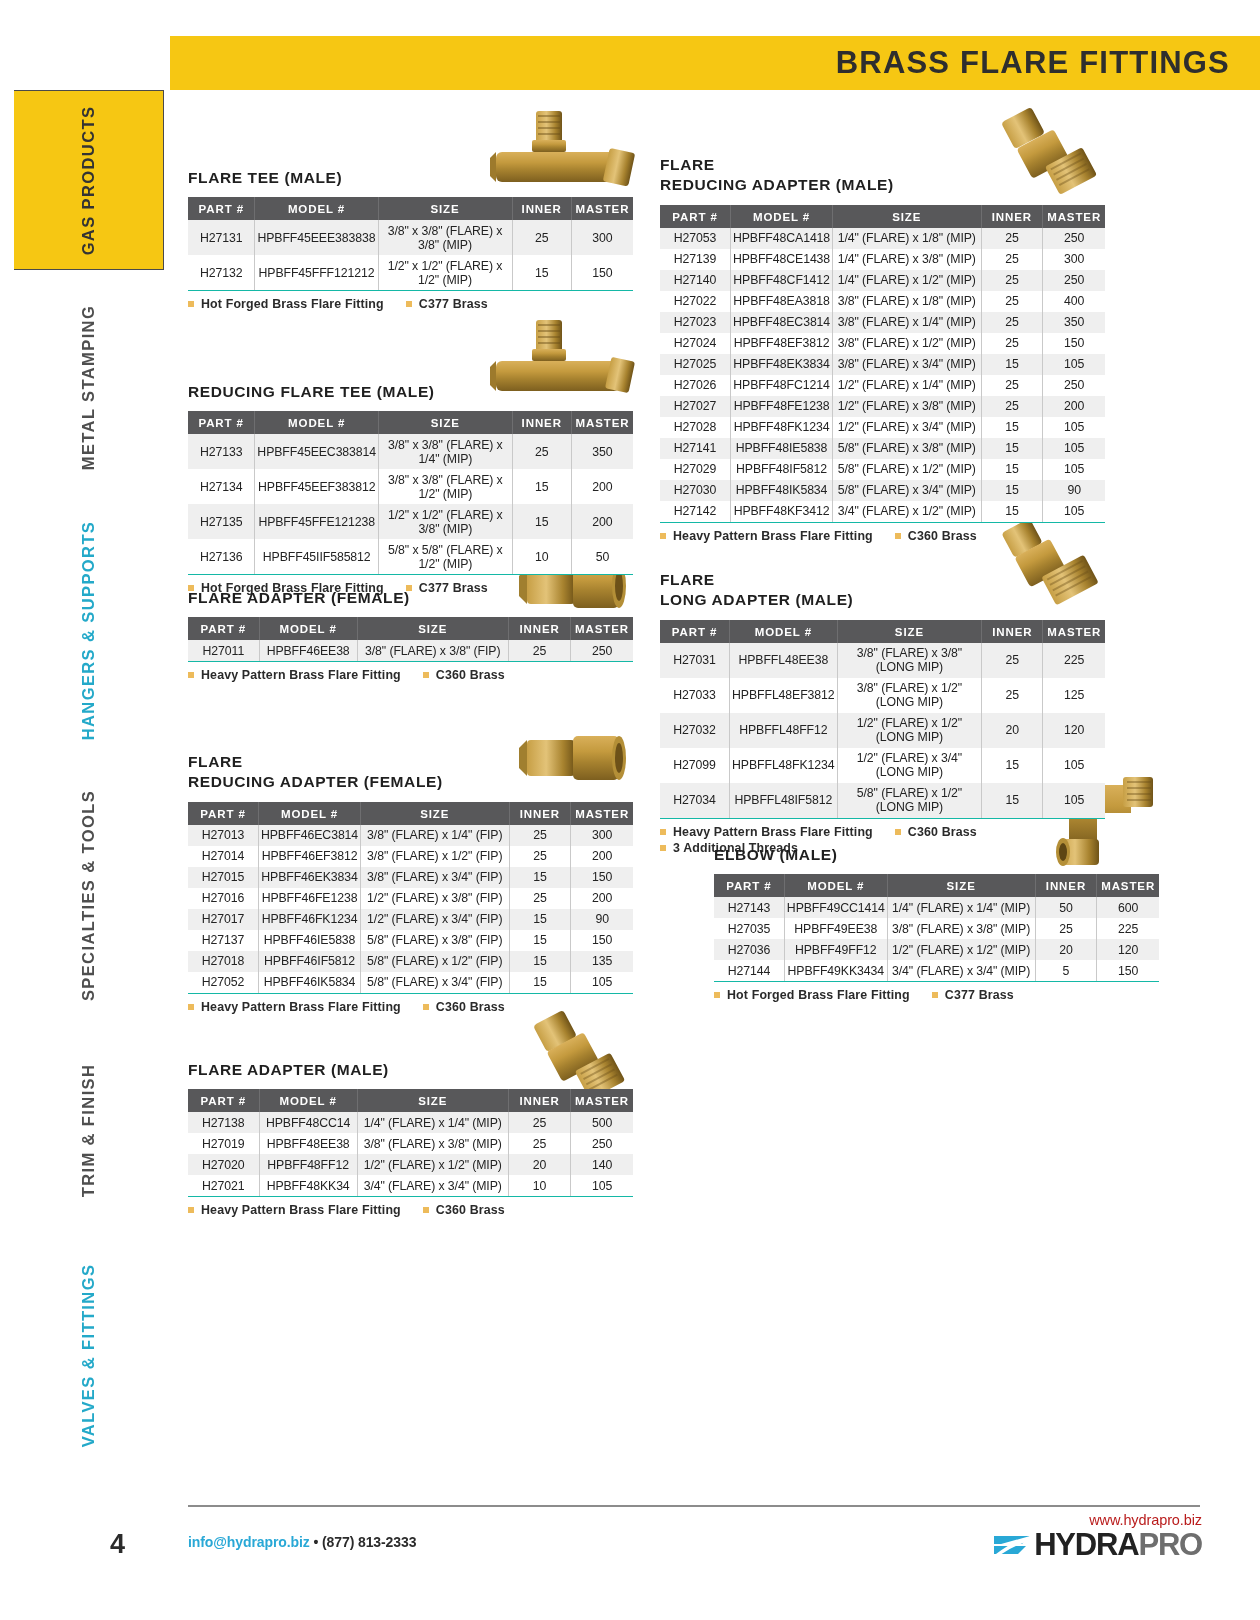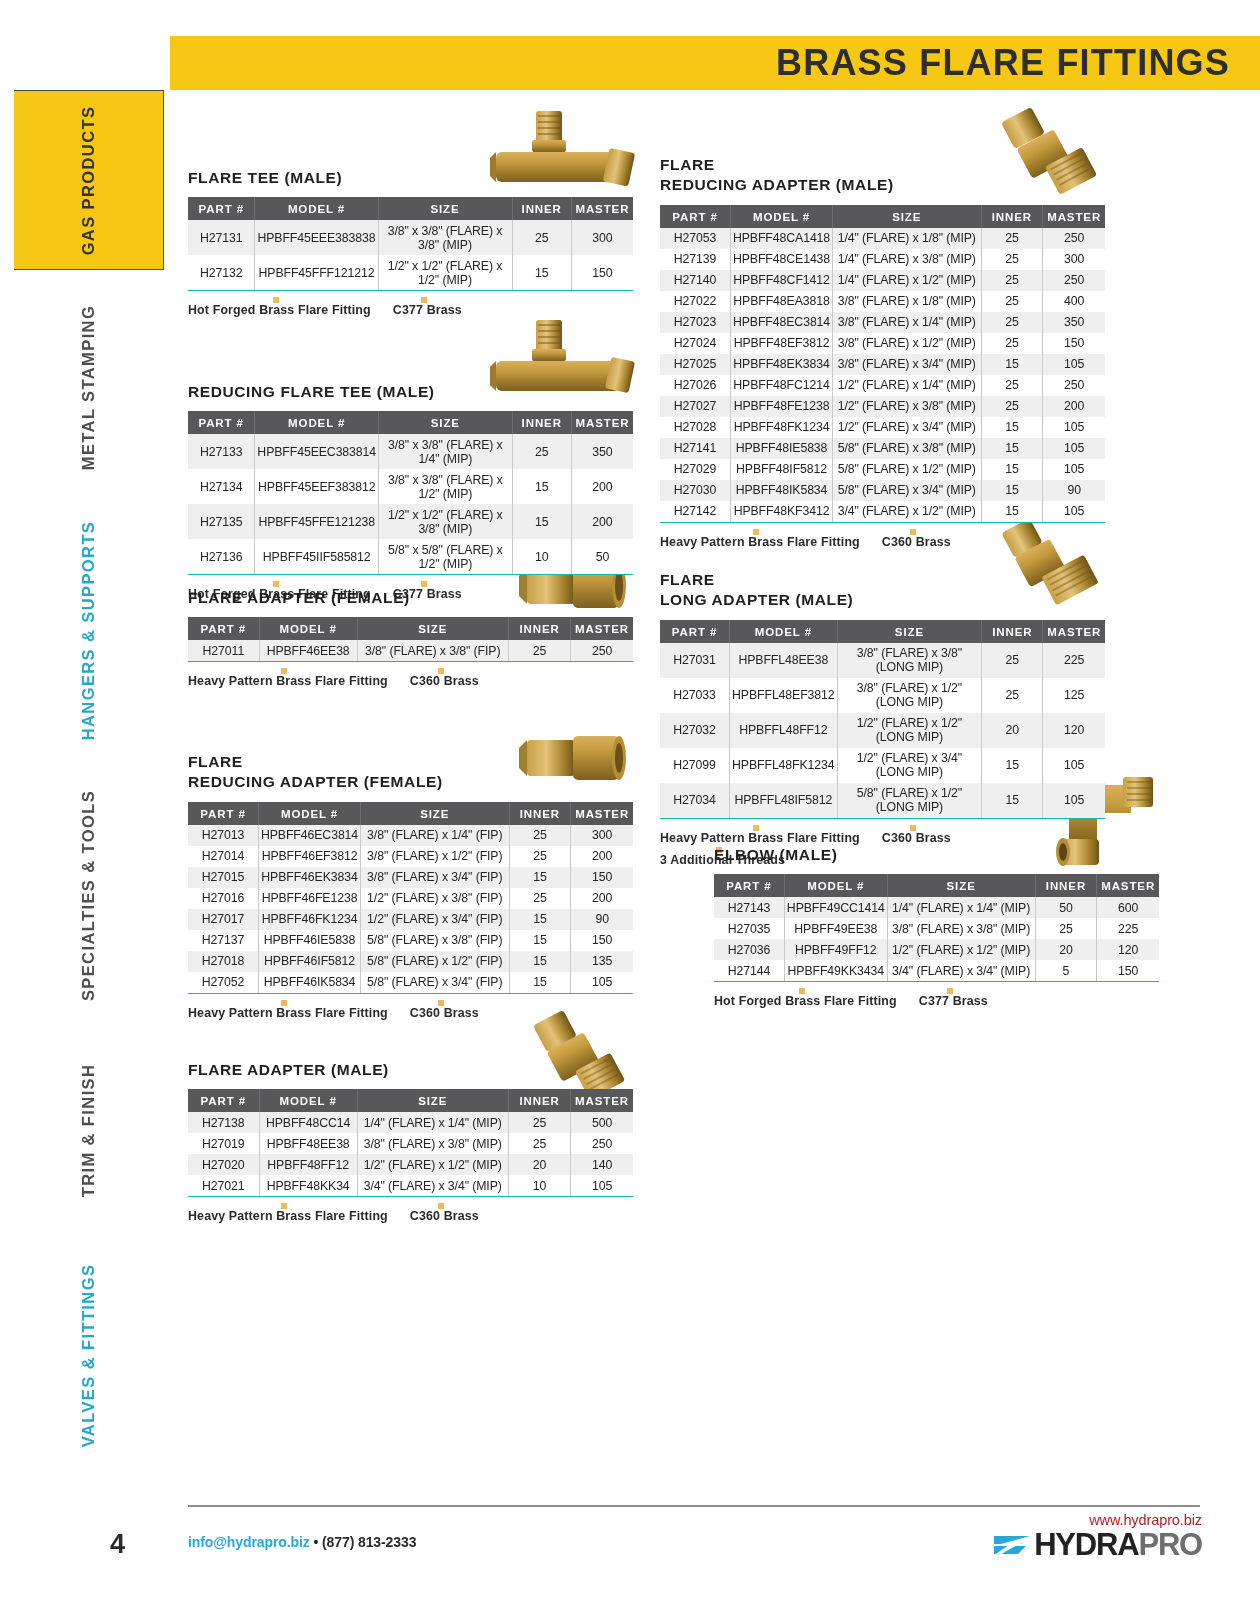--- a/index.html
+++ b/index.html
@@ -21,21 +21,21 @@
     left: 170px;
     right: 0;
     height: 54px;
     background: #f6c713;
     display: flex;
     align-items: center;
     justify-content: flex-end;
   }
   .header-title {
     color: #2e2e2e;
-    font-size: 36px;
+    font-size: 31px;
     font-weight: bold;
     letter-spacing: 1.2px;
     padding-right: 30px;
   }
 
   
   .sidebar {
     position: absolute;
     top: 90px;
     left: 14px;
@@ -142,21 +142,20 @@
   }
   .note {
     display: inline-flex;
     align-items: center;
     font-size: 12.4px;
     font-weight: bold;
     color: #2a2a2a;
     margin-right: 22px;
     letter-spacing: 0.15px;
     white-space: nowrap;
-    flex-direction: column;
   }
   .note .sq {
     display: inline-block;
     width: 6px;
     height: 6px;
     background: #edbb5b;
     margin-right: 7px;
   }
   .notes-stack { display: block; }
   .notes-stack .note-row { display: flex; align-items: center; margin-bottom: 2px; }

